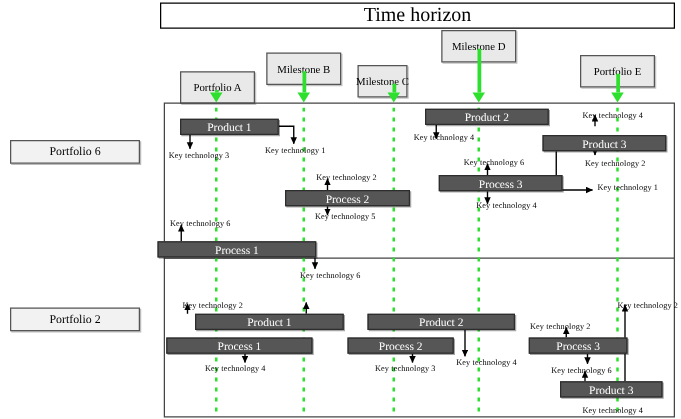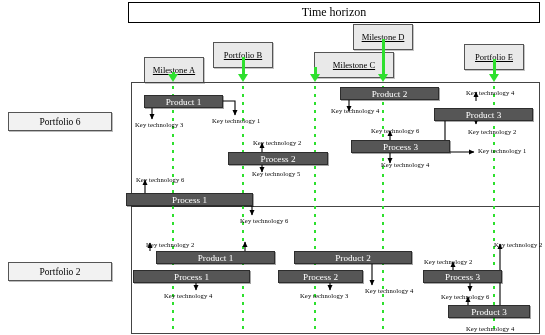--- a/index.html
+++ b/index.html
@@ -14,40 +14,39 @@
   #root{position:absolute;left:0;top:0;width:545px;height:335px;}
 
   
   .abs{position:absolute;box-sizing:border-box;}
 
   
   .time-horizon{
     left:128px;top:2px;width:412px;height:21px;
     border:1.6px solid #000;background:#fff;
     display:flex;align-items:center;justify-content:center;
-    font-size:12px;
+    font-size:16px;
   }
 
   
   .portfolio-box{
     left:8px;width:104px;height:19px;
     border:1.2px solid #555;background:#f2f2f2;
     display:flex;align-items:center;justify-content:center;
     font-size:9.5px;
     box-shadow:1px 1px 0 #bbb;
   }
 
   
   .milestone-box{
     height:15px;
     border:1.1px solid #555;background:#e9e9e9;
     display:flex;align-items:center;justify-content:center;
     font-size:8.6px;white-space:nowrap;padding:12px 4px;
     box-shadow:1px 1px 0 #c4c4c4;
-    text-decoration:underline;
   }
   
   .ms-arrow{width:3px;background:#2ee02e;}
   .ms-arrow-head{
     width:0;height:0;
     border-left:5.5px solid transparent;
     border-right:5.5px solid transparent;
     border-top:8px solid #2ee02e;
   }
 
@@ -93,37 +92,37 @@
 <div id="root">
 
   <div class="abs time-horizon">
     <span>Time horizon</span>
   </div>
 
   <div id="portfolio-labels">
       <div class="abs portfolio-box" style="left: 8px; top: 112px;">
         <span>Portfolio 6</span>
       </div>
-      <div class="abs portfolio-box" style="left: 8px; top: 246px; margin-top: 16px;">
+      <div class="abs portfolio-box" style="left: 8px; top: 246px;">
         <span>Portfolio 2</span>
       </div>
     </div>
 
   <div id="milestones">
       <div class="abs milestone-box" style="left: 144px; top: 57px; width: 60px;">
-        <span>Milestone A</span>
+        <span>Portfolio A</span>
       </div>
       <div class="abs ms-arrow" style="left: 172px; top: 72px; height: 2px;"></div>
       <div class="abs ms-arrow-head" style="left: 168px; top: 74px;"></div>
       <div class="abs milestone-box" style="left: 213px; top: 42px; width: 60px;">
-        <span>Portfolio B</span>
+        <span>Milestone B</span>
       </div>
       <div class="abs ms-arrow" style="left: 242px; top: 57px; height: 17px;"></div>
       <div class="abs ms-arrow-head" style="left: 238px; top: 74px;"></div>
-      <div class="abs milestone-box" style="left: 286px; top: 52px; width: 80px; margin-left: 28px;">
+      <div class="abs milestone-box" style="left: 286px; top: 52px; width: 40px;">
         <span>Milestone C</span>
       </div>
       <div class="abs ms-arrow" style="left: 314px; top: 67px; height: 7px;"></div>
       <div class="abs ms-arrow-head" style="left: 310px; top: 74px;"></div>
       <div class="abs milestone-box" style="left: 353px; top: 24px; width: 60px;">
         <span>Milestone D</span>
       </div>
       <div class="abs ms-arrow" style="left: 382px; top: 39px; height: 35px;"></div>
       <div class="abs ms-arrow-head" style="left: 378px; top: 74px;"></div>
       <div class="abs milestone-box" style="left: 464px; top: 44px; width: 60px;">

